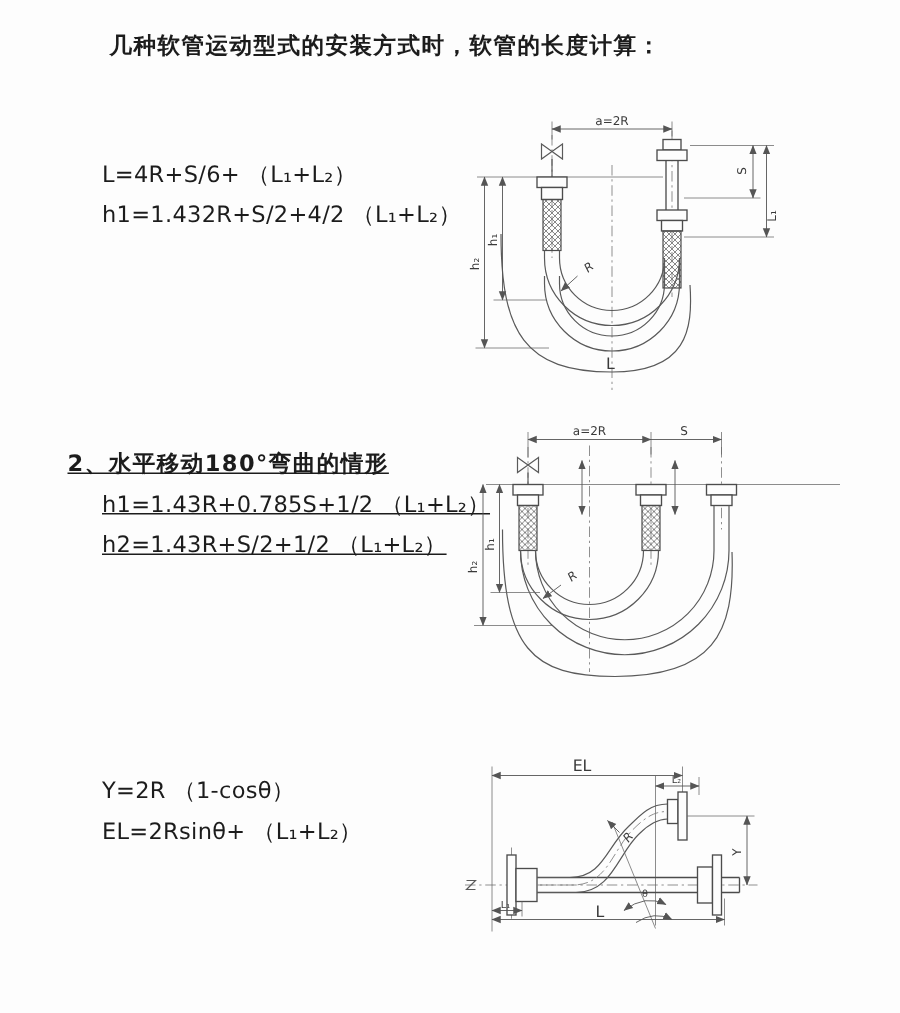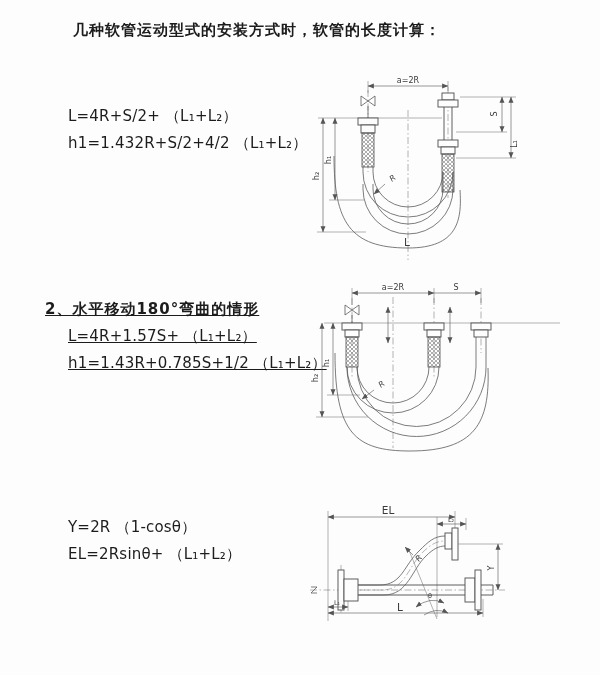--- a/index.html
+++ b/index.html
@@ -38,28 +38,28 @@
   .lab{font-size:8px;}
   .lab-big{font-size:10.5px;}
   .lab-sm{font-size:6.5px;}
 </style>
 </head>
 <body>
 
 <div class="title">几种软管运动型式的安装方式时，软管的长度计算：</div>
 
 <div class="section" id="sec1">
-  <p class="formula">L=4R+S/2+ （L₁+L₂）</p>
+  <p class="formula">L=4R+S/6+ （L₁+L₂）</p>
   <p class="formula">h1=1.432R+S/2+4/2 （L₁+L₂）</p>
 </div>
 
 <div class="section" id="sec2">
   <p class="heading">2、水平移动180°弯曲的情形</p>
-  <p class="formula">L=4R+1.57S+ （L₁+L₂）</p>
   <p class="formula">h1=1.43R+0.785S+1/2 （L₁+L₂）</p>
+  <p class="formula">h2=1.43R+S/2+1/2 （L₁+L₂）</p>
 </div>
 
 <div class="section" id="sec3">
   <p class="formula">Y=2R （1-cosθ）</p>
   <p class="formula">EL=2Rsinθ+ （L₁+L₂）</p>
 </div>
 
 <div class="diag" id="diag1">
 <svg width="290" height="195" viewBox="0 0 290 195">
   <defs>

